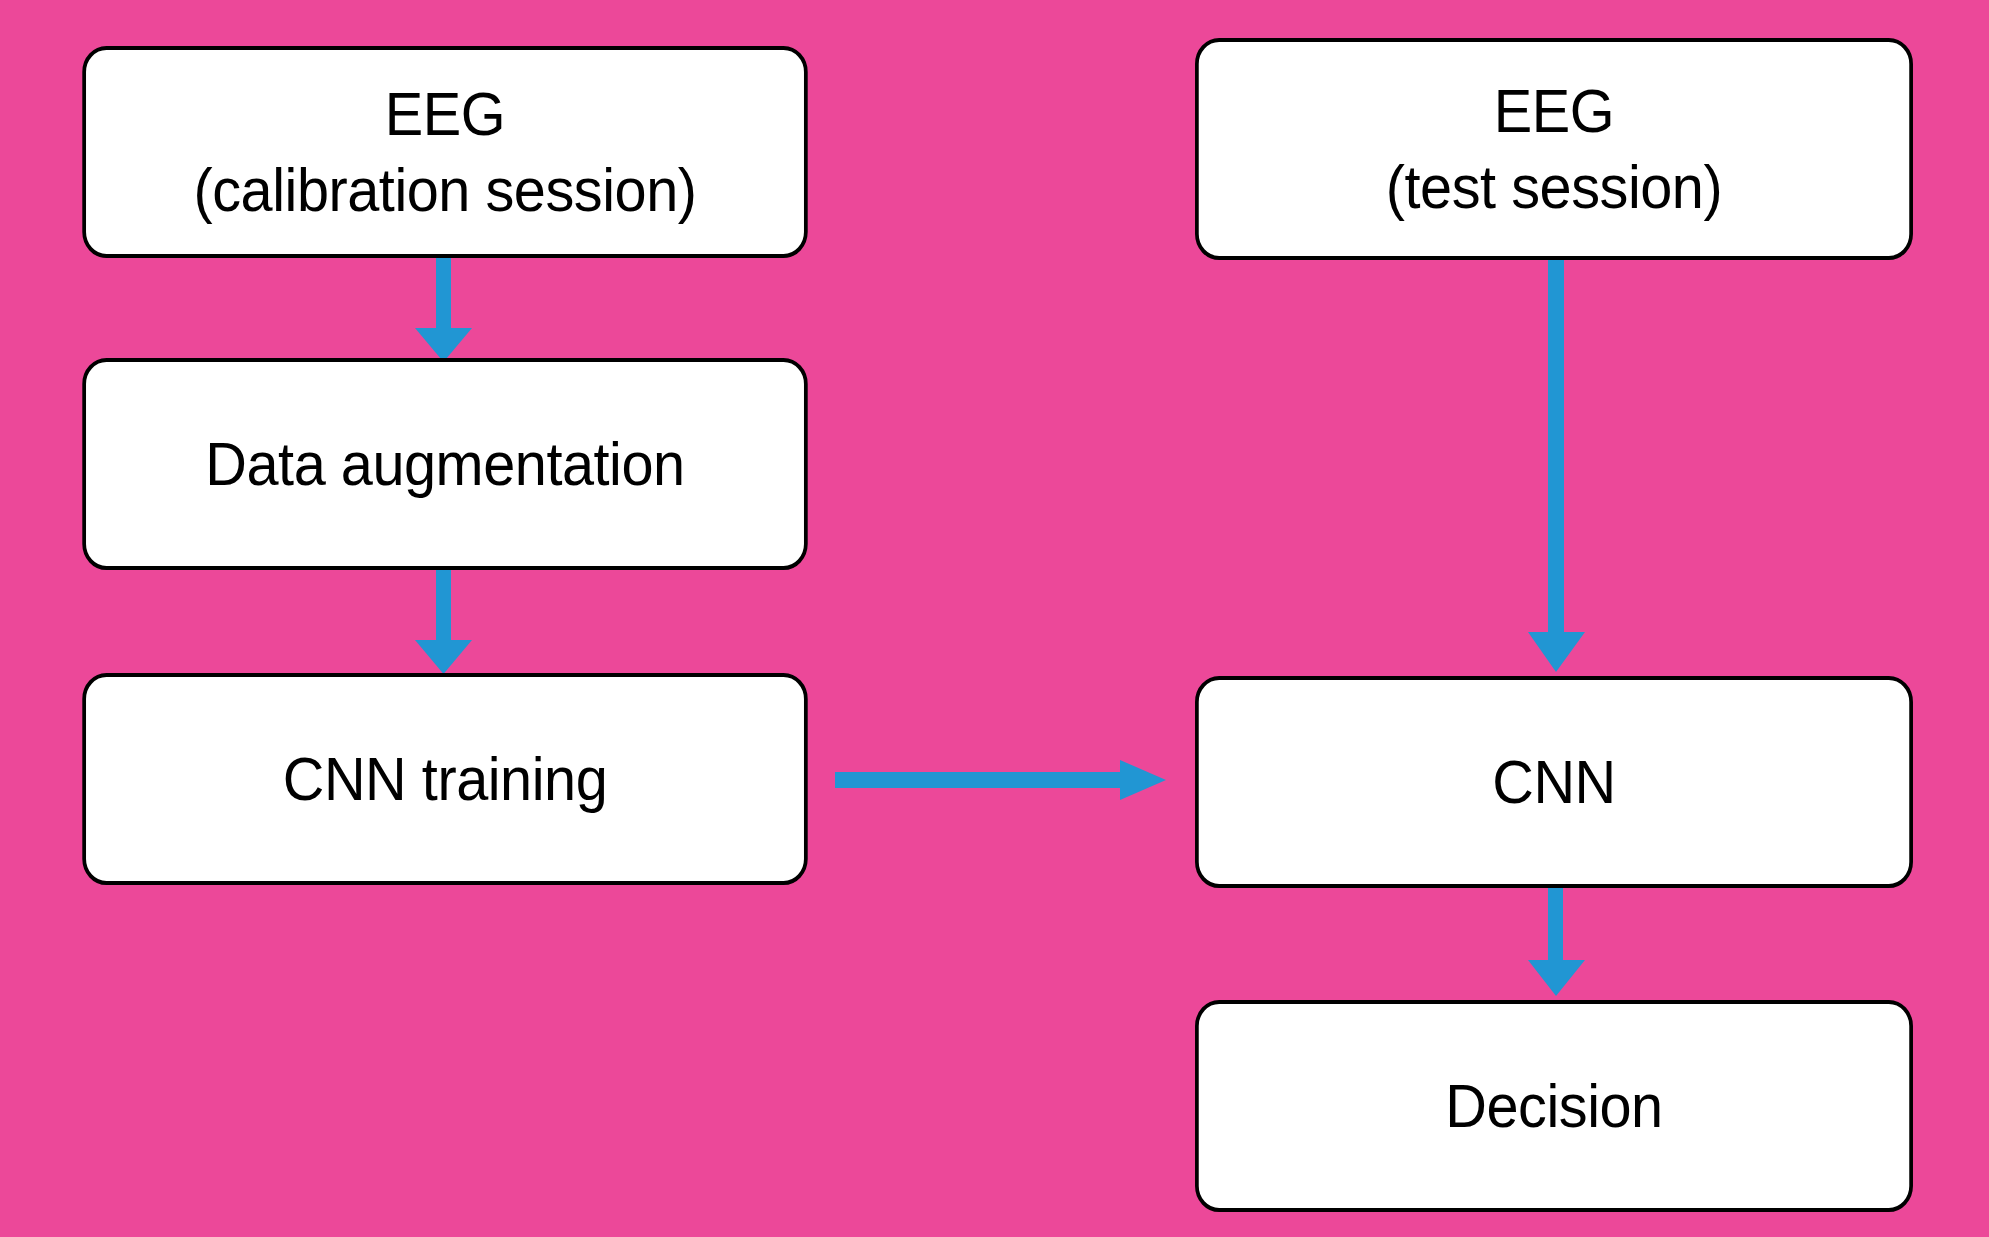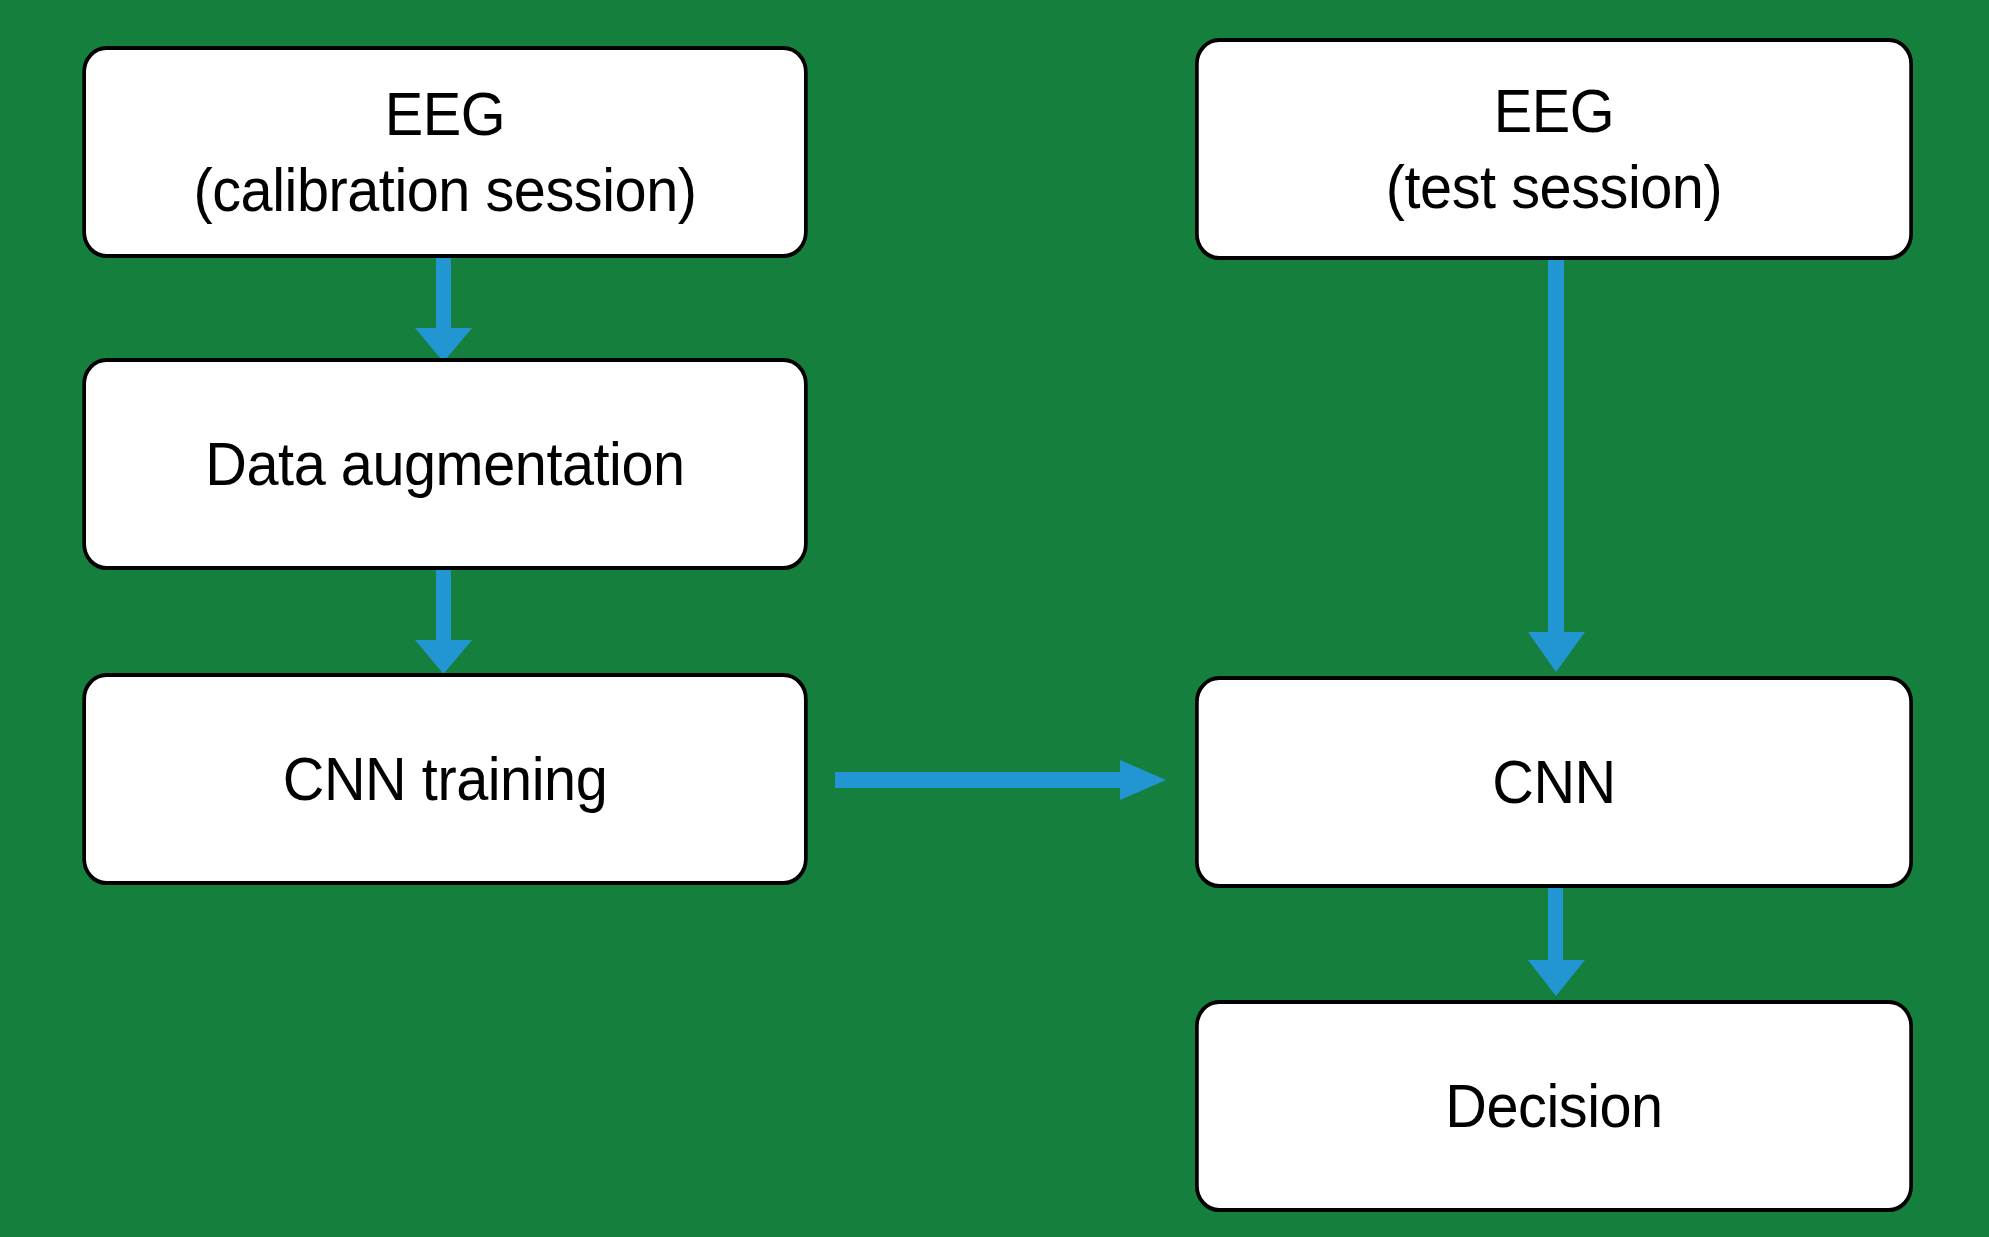--- a/index.html
+++ b/index.html
@@ -7,21 +7,21 @@
     padding: 0;
     background: #ffffff;
   }
   body {
     font-family: "Liberation Sans", "DejaVu Sans", sans-serif;
   }
   #diagram-root {
     position: relative;
     width: 1989px;
     height: 1237px;
-    background: #15803d;
+    background: #ec4899;
     overflow: hidden;
   }
   #arrow-layer {
     position: absolute;
     left: 0;
     top: 0;
     width: 1989px;
     height: 1237px;
     pointer-events: none;
   }

